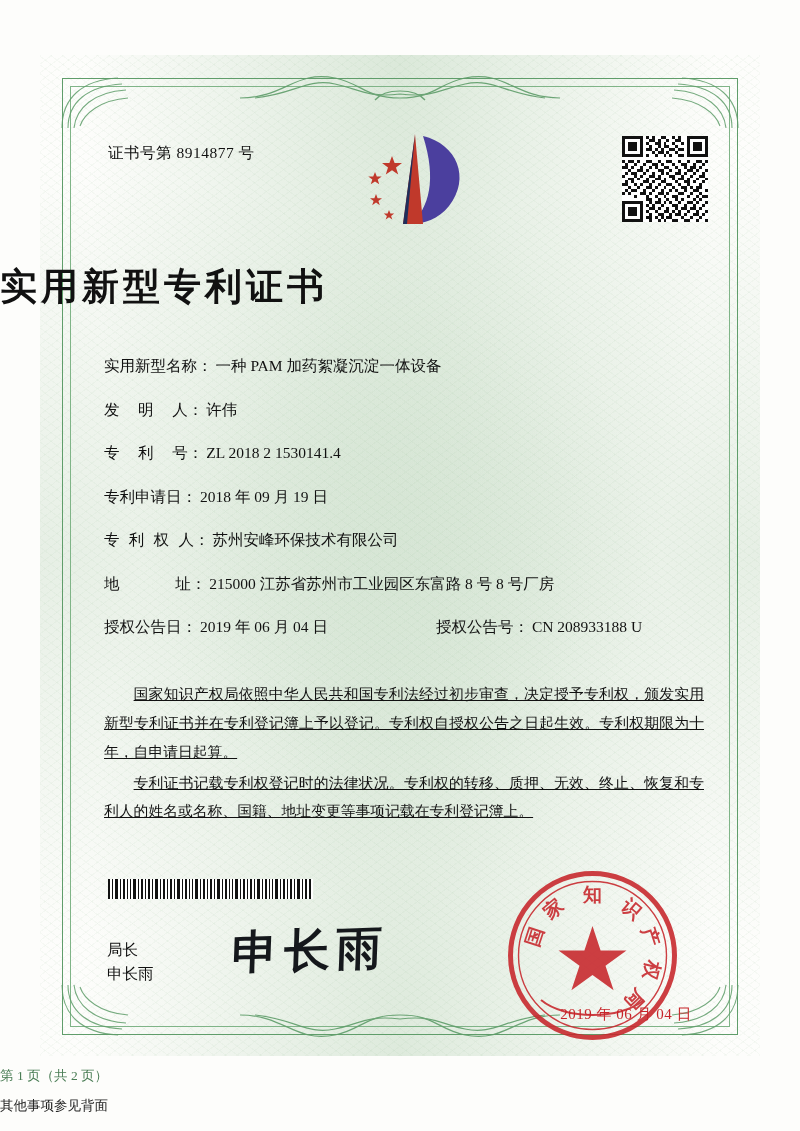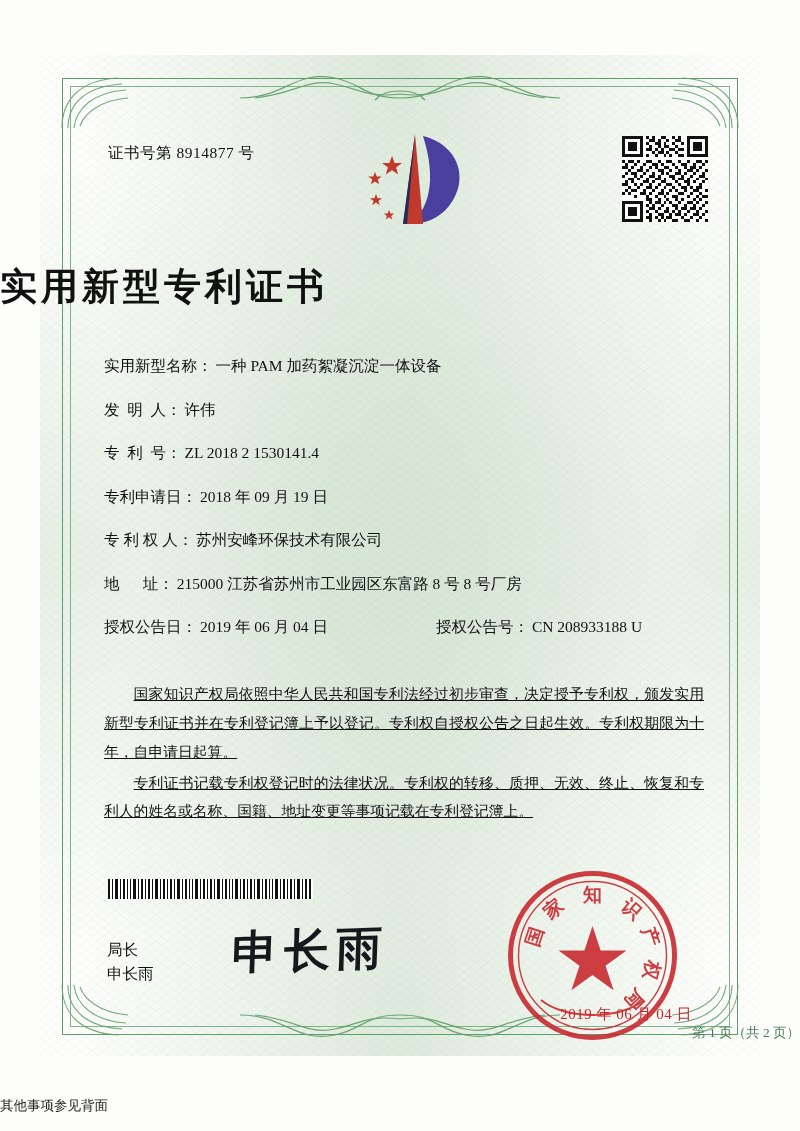--- a/index.html
+++ b/index.html
@@ -124,20 +124,21 @@
   .field {
     display: flex;
     align-items: baseline;
     margin-bottom: 22.5px;
     font-size: 15.5px;
     color: #111;
   }
   .field .lbl {
     white-space: pre;
     flex: 0 0 auto;
+    font-family: Liberation Mono, monospace;
   }
   .field .val {
     margin-left: 3px;
     flex: 1 1 auto;
   }
   .field.two .val {
     flex: 0 0 auto;
   }
   .field .lbl2 {
     margin-left: 108px;
@@ -203,22 +204,22 @@
     right: 108px;
     top: 1005px;
     font-size: 15px;
     color: #c7252a;
     letter-spacing: .5px;
   }
 
   .page-no {
     position: absolute;
     left: 0; right: 0;
-    top: 1024px;
-    text-align: right;
+    top: 1067px;
+    text-align: left;
     font-size: 13.5px;
     color: #4a7d55;
   }
   .footnote {
     position: absolute;
     left: 0; right: 0;
     top: 1097px;
     font-size: 13.5px;
     color: #222;
   }

